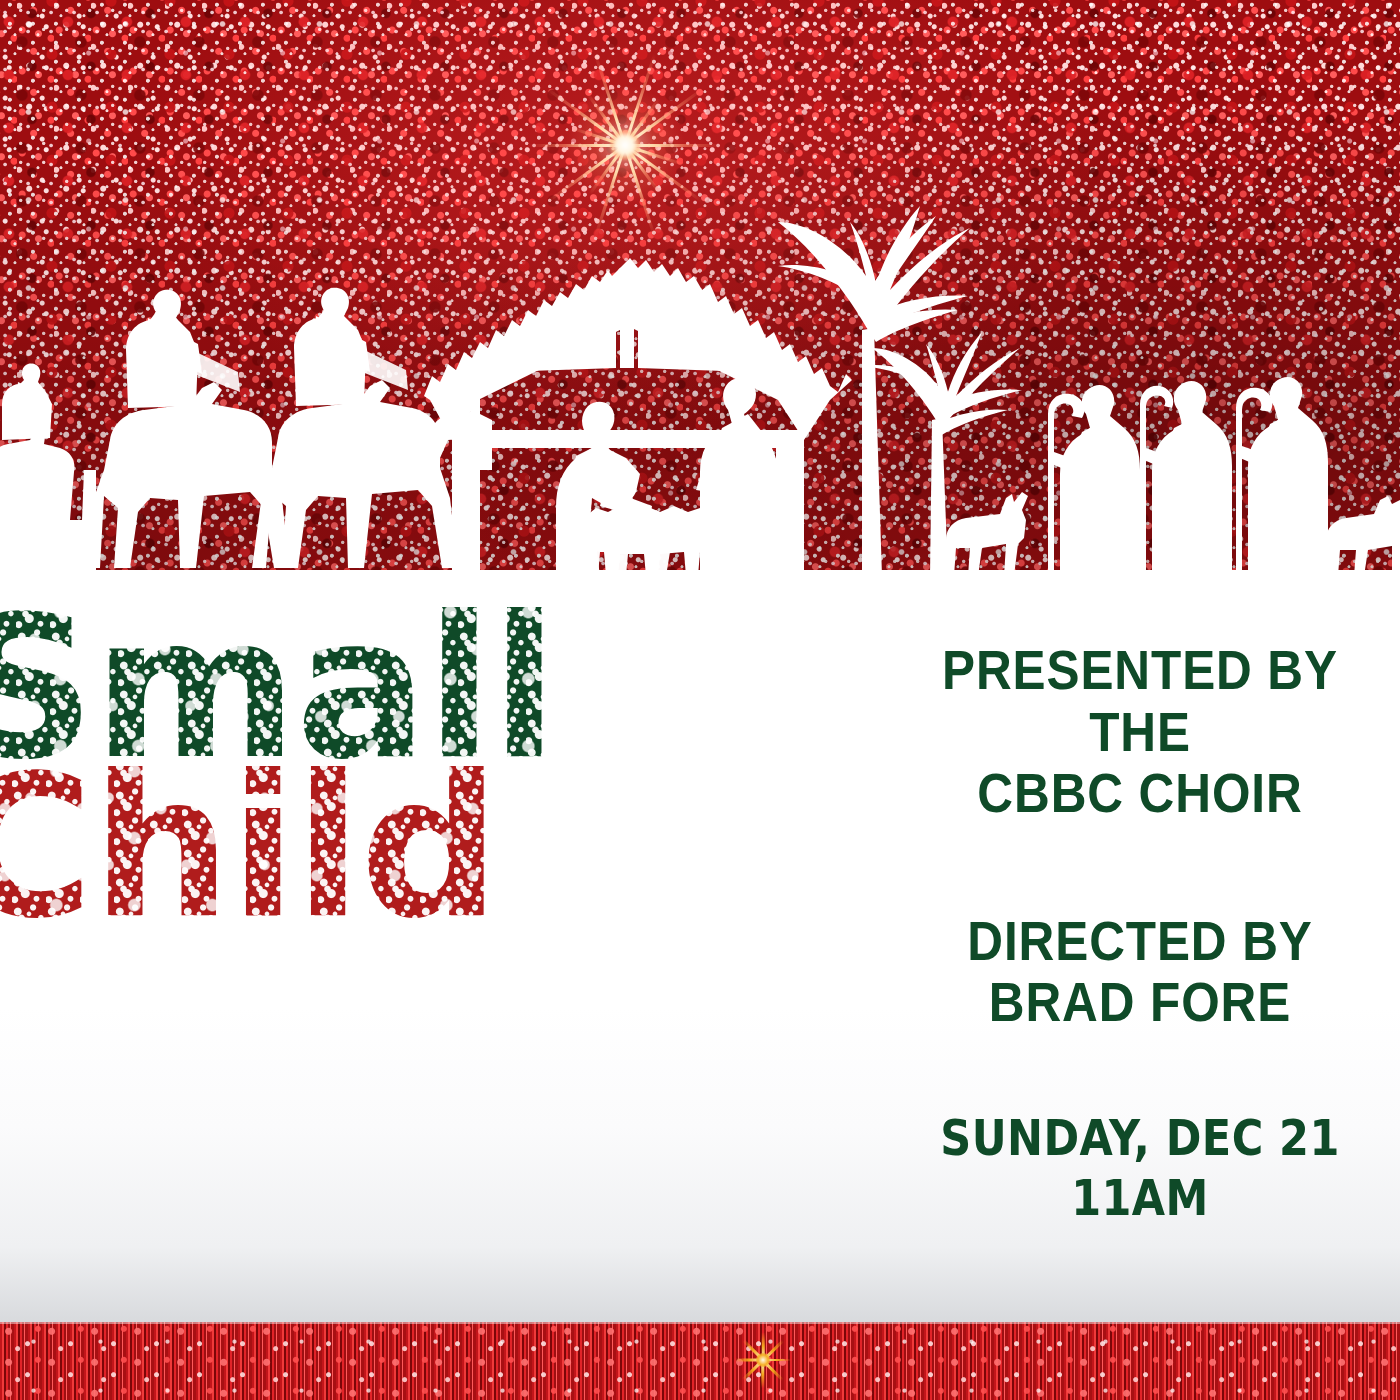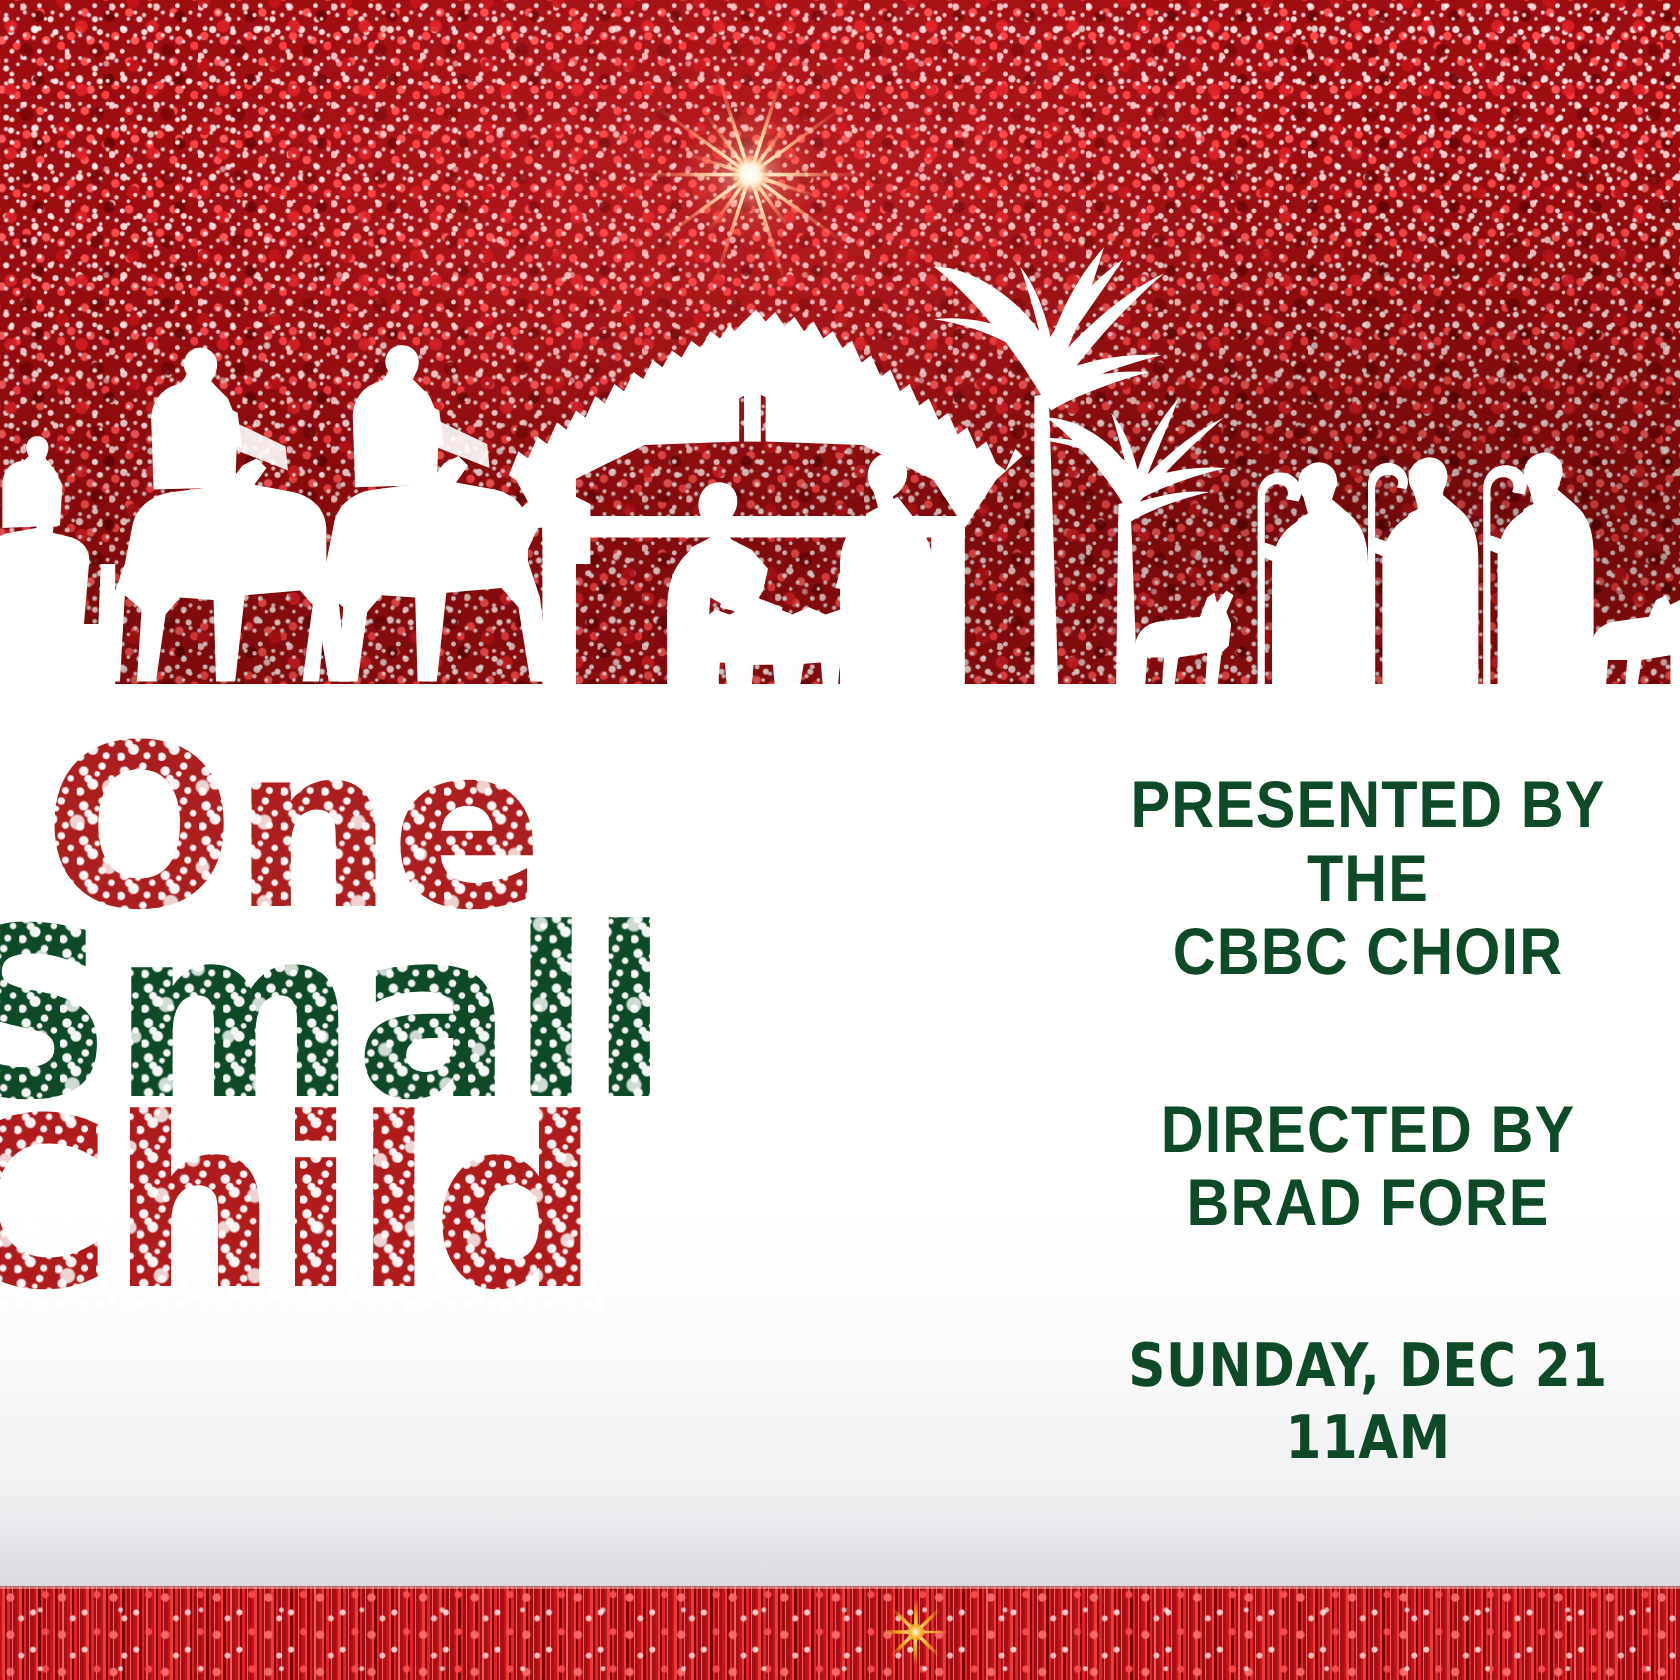--- a/index.html
+++ b/index.html
@@ -367,21 +367,20 @@
                    L1356 550 L1340 550 L1338 576 Z"></path>
         </g>
 
       </g>
     </svg>
   </div>
 
   <div class="white-panel"></div>
 
   <div class="title-block">
-    <div class="title-line t-one" style="color: rgb(171, 31, 31);"><span class="glyphs">One</span></div>
     <div class="title-line t-small" style="color: rgb(15, 74, 40);"><span class="glyphs">Small</span></div>
     <div class="title-line t-child" style="color: rgb(176, 28, 28);"><span class="glyphs">Child</span></div>
   </div>
 
   <div class="credits">
     <div class="cred-line big">PRESENTED BY THE</div>
     <div class="cred-line big">CBBC CHOIR</div>
     <div class="sp-1"></div>
     <div class="cred-line big">DIRECTED BY</div>
     <div class="cred-line big">BRAD FORE</div>

